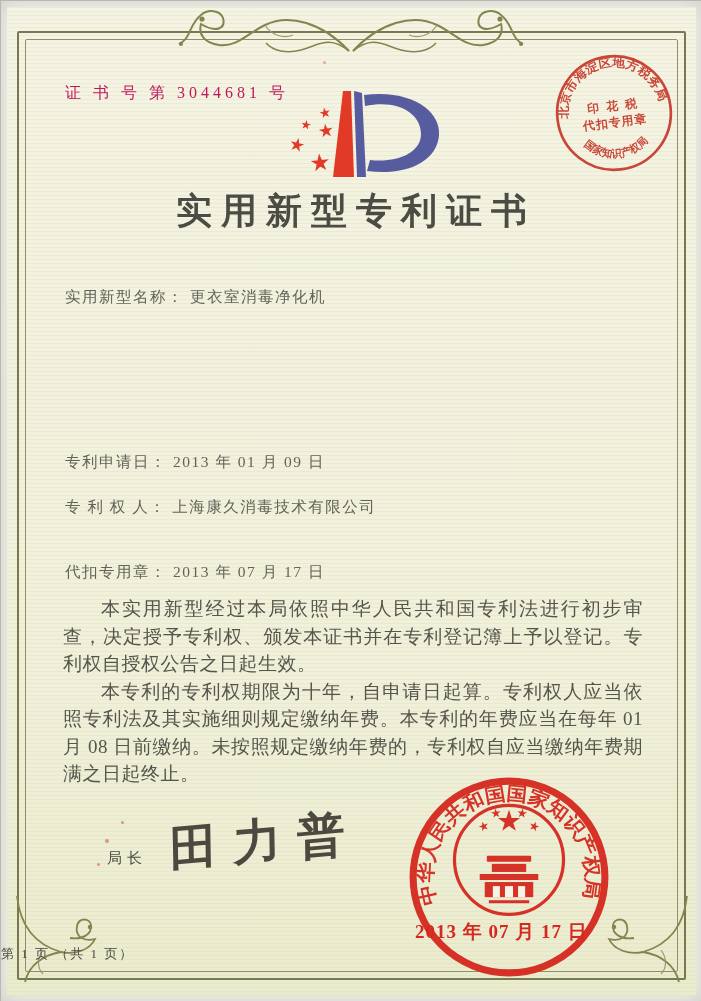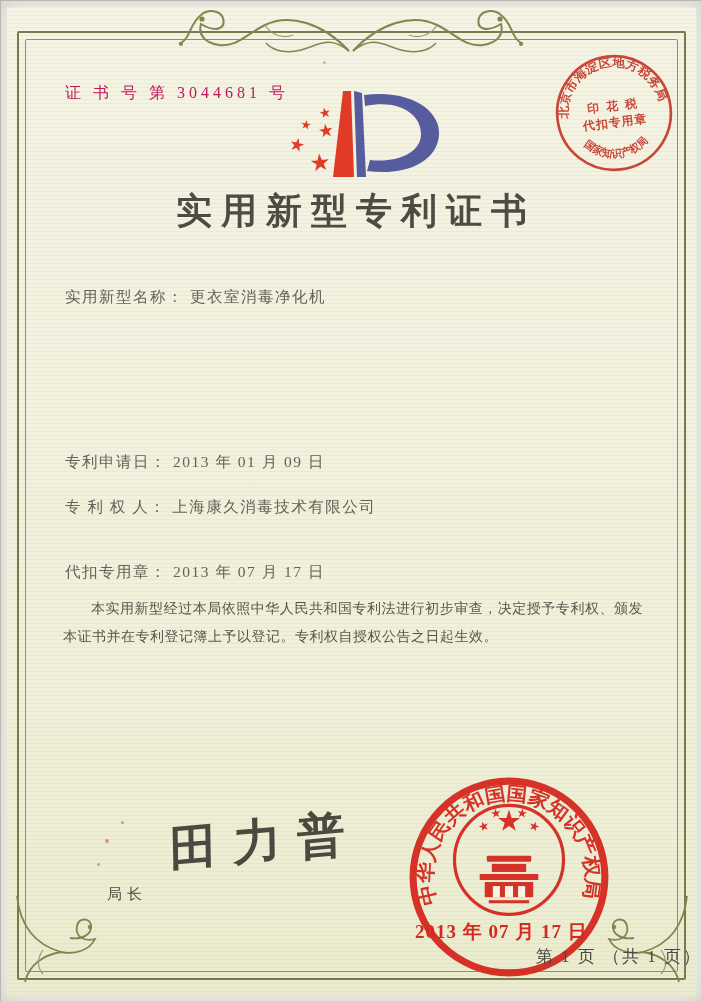--- a/index.html
+++ b/index.html
@@ -33,40 +33,40 @@
     left:0;right:0;top:186px;text-align:center;
     font-size:36px;color:#4d4c44;letter-spacing:9px;font-weight:600;
     text-indent:9px;
   }
   .field-row{left:64px;font-size:15.5px;color:#64635a;letter-spacing:1.5px;white-space:nowrap;}
   .field-row .val{margin-left:6px;}
   .row-0{top:286px}.row-1{top:341px}.row-2{top:396px}
   .row-3{top:451px}.row-4{top:496px}.row-5{top:561px}
   .body-text{
     left:62px;top:594px;width:580px;
-    font-size:14px;line-height:27.5px;color:#56554c;
+    font-size:19px;line-height:27.5px;color:#56554c;
     text-align:justify;letter-spacing:.5px;
   }
   .body-text p{margin:0;text-indent:2em;}
-  .sig-title{left:106px;top:884px;font-size:15px;color:#4c4b43;letter-spacing:5px;}
+  .sig-title{left:106px;top:848px;font-size:15px;color:#4c4b43;letter-spacing:5px;}
   .sig-name{
     left:168px;top:808px;font-size:48px;color:#35332c;
     letter-spacing:16px;font-weight:600;opacity:.88;
     transform:rotate(-5deg) skewX(-4deg);
   }
   .tax-stamp{left:551px;top:50px;transform:rotate(-7deg);opacity:.92;}
   .logo{left:272px;top:86px;}
   .seal{left:402px;top:770px;opacity:.95;}
   .seal-date{
     left:414px;top:918px;font-size:19px;font-weight:700;color:#d5281e;
     letter-spacing:1px;white-space:nowrap;
   }
   .footer{
-    left:0;right:0;top:944px;text-align:right;
-    font-size:17px;color:#4b4a42;letter-spacing:2px;
+    left:0;right:0;top:944px;text-align:left;
+    font-size:13px;color:#4b4a42;letter-spacing:2px;
   }
   .ornament-top{left:170px;top:2px;}
   .ornament-corner-right{left:600px;top:893px;}
   .ornament-corner-left{left:12px;top:893px;transform:scaleX(-1);}
   .speck{position:absolute;border-radius:50%;background:rgba(198,44,32,.45);}
   .sp1{left:104px;top:838px;width:4px;height:4px;}
   .sp2{left:120px;top:820px;width:3px;height:3px;}
   .sp3{left:96px;top:862px;width:3px;height:3px;}
   .sp4{left:322px;top:60px;width:3px;height:3px;background:rgba(198,44,32,.35);}
   svg text{font-family:"Liberation Serif","DejaVu Serif",serif;}
@@ -150,20 +150,21 @@
   </div>
   <div class="abs field-row row-4">
     <span class="lbl">专 利 权 人：</span><span class="val">上海康久消毒技术有限公司</span>
   </div>
   <div class="abs field-row row-5">
     <span class="lbl">代扣专用章：</span><span class="val">2013 年 07 月 17 日</span>
   </div>
 
   <div class="abs body-text">
     <p>本实用新型经过本局依照中华人民共和国专利法进行初步审查，决定授予专利权、颁发本证书并在专利登记簿上予以登记。专利权自授权公告之日起生效。</p>
+    <p>本专利的专利权期限为十年，自申请日起算。专利权人应当依照专利法及其实施细则规定缴纳年费。本专利的年费应当在每年 01 月 08 日前缴纳。未按照规定缴纳年费的，专利权自应当缴纳年费期满之日起终止。</p>
   </div>
 
   <div class="abs sig-title">局长</div>
   <div class="abs sig-name">田力普</div>
 
   <svg class="abs seal" width="212" height="212" viewBox="0 0 210 210">
     <circle cx="105" cy="105" r="95" fill="none" stroke="#d5281e" stroke-width="7"></circle>
     <text font-size="19" font-weight="700" fill="#d5281e">
       <textPath href="#sealArc" textLength="286" lengthAdjust="spacingAndGlyphs">中华人民共和国国家知识产权局</textPath>
     </text>

